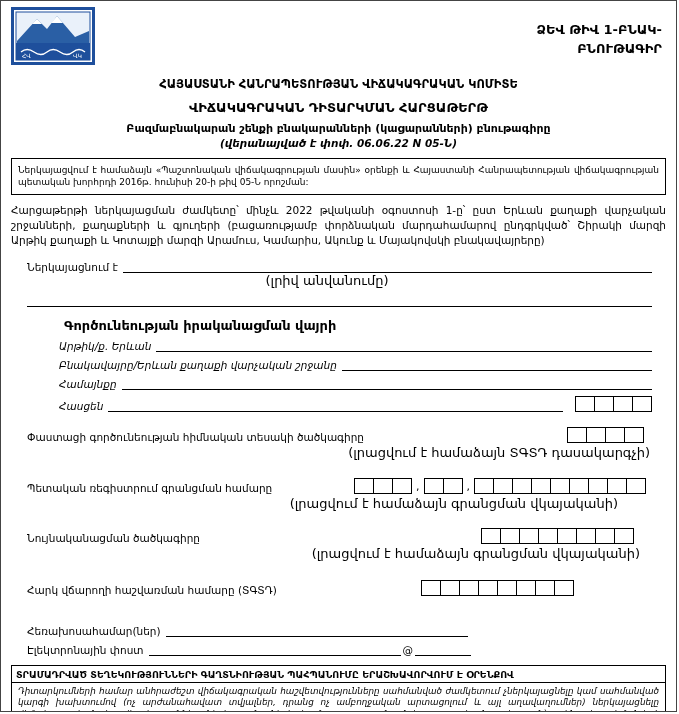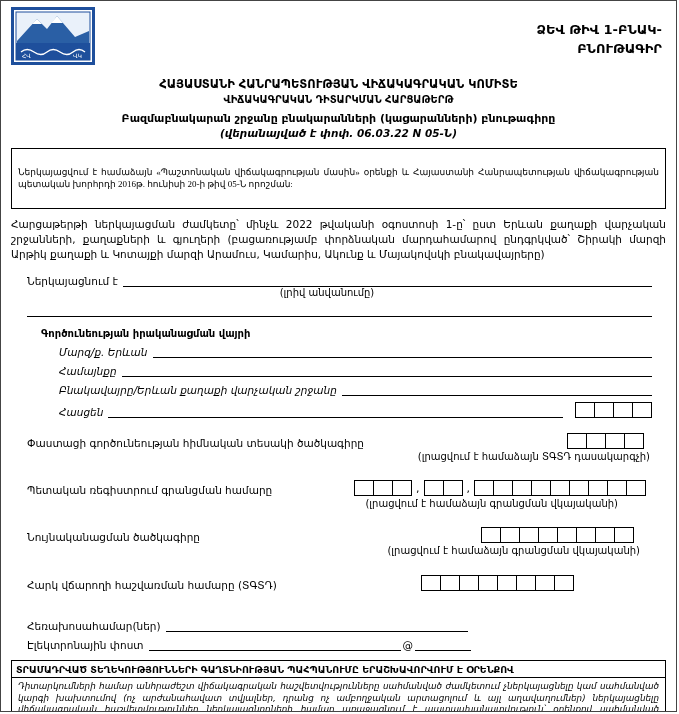--- a/index.html
+++ b/index.html
@@ -6,45 +6,45 @@
   html,body { background:#ffffff; }
   body { font-family:"DejaVu Sans", sans-serif; color:#000; }
   .page { width:677px; height:712px; border:1px solid #444; background:#fff; padding:4px 10px; position:relative; overflow:hidden; }
 
   .top { position:relative; height:64px; }
   .logo { position:absolute; left:0; top:2px; width:84px; height:58px; }
   .form-no { position:absolute; right:4px; top:16px; text-align:right; font-weight:bold; font-size:13px; line-height:1.45; }
 
   .center { text-align:center; }
   .org-head { font-weight:bold; font-size:11.5px; margin-top:8px; }
-  .doc-head { font-weight:bold; font-size:10px; margin-top:3px; }
+  .doc-head { font-weight:bold; font-size:13px; margin-top:9px; }
   .form-title { font-weight:bold; font-size:11px; margin-top:7px; }
   .form-sub { font-weight:bold; font-size:10.5px; margin-top:4px; }
   .revision { font-weight:bold; font-style:italic; font-size:10.5px; margin-top:2px; }
 
-  .legal-box { border:1px solid #000; margin-top:9px; padding:18px 6px; font-size:9px; text-align:justify; line-height:1.3;font-family:Liberation Serif, serif; }
+  .legal-box { border:1px solid #000; margin-top:9px; padding:6px 6px; font-size:9px; text-align:justify; line-height:1.3; }
   .deadline { margin-top:8px; font-size:10.5px; line-height:1.4; text-align:justify; }
 
   .row { display:flex; align-items:flex-end; margin-left:16px; margin-right:14px;justify-content:flex-end; }
   .lbl { white-space:nowrap; font-size:10.5px; padding-right:5px; }
   .lbl-i { font-style:italic; }
   .line { flex:1; border-bottom:1px solid #000; height:13px; min-width:30px; }
   .line-fixed { border-bottom:1px solid #000; height:13px; }
-  .hint { font-size:10px; line-height:1.2; }
+  .hint { font-size:13px; line-height:1.2; }
   .filler { flex:1; }
 
   .cells { display:flex; align-items:flex-end; }
   .cell { display:inline-block; width:20px; height:16px; border:1px solid #000; margin-left:-1px; background:#fff; }
   .cells .cell:first-child { margin-left:0; }
   .sep { font-size:11px; padding:0 4px; line-height:14px; }
 
   .r-presenter { margin-top:13px; }
   .presenter-hint { margin-left:196px; width:240px; text-align:center; }
   .r-orgtype { margin-top:5px; }
-  .sect-head { margin-top:11px; margin-left:30px; font-weight:bold; font-size:10px; }
+  .sect-head { margin-top:11px; margin-left:53px; font-weight:bold; font-size:13px; }
   .r-sub { margin-top:6px; margin-left:48px; }
   .r-addr { margin-top:6px; margin-left:48px; }
   .postal-cells { margin-left:12px; }
   .addr-hints { display:flex; margin-left:48px; margin-right:14px; }
   .addr-hint-line { flex:1; text-align:center; padding-left:10px; }
   .addr-hint-postal { width:104px; text-align:center; }
 
   .r-activity { margin-top:15px; }
   .hint-right { text-align:right; margin-right:16px; margin-top:2px; }
   .r-register { margin-top:17px; }
@@ -90,51 +90,51 @@
       </svg>
     </div>
     <div class="form-no">
       <div>ՁԵՎ ԹԻՎ 1-ԲՆԱԿ-</div>
       <div>ԲՆՈՒԹԱԳԻՐ</div>
     </div>
   </div>
 
   <div class="center org-head">ՀԱՅԱՍՏԱՆԻ ՀԱՆՐԱՊԵՏՈՒԹՅԱՆ ՎԻՃԱԿԱԳՐԱԿԱՆ ԿՈՄԻՏԵ</div>
   <div class="center doc-head">ՎԻՃԱԿԱԳՐԱԿԱՆ ԴԻՏԱՐԿՄԱՆ ՀԱՐՑԱԹԵՐԹ</div>
-  <div class="center form-title">Բազմաբնակարան շրջանը բնակարանների (կացարանների) բնութագիրը</div>
-  <div class="center revision">(վերանայված է փոփ. 06.03.22 N 05-Ն)</div>
+  <div class="center form-title">Բազմաբնակարան շենքի բնակարանների (կացարանների) բնութագիրը</div>
+  <div class="center revision">(վերանայված է փոփ. 06.06.22 N 05-Ն)</div>
 
   <div class="legal-box">Ներկայացվում է համաձայն «Պաշտոնական վիճակագրության մասին» օրենքի և Հայաստանի Հանրապետության վիճակագրության պետական խորհրդի 2016թ. հունիսի 20-ի թիվ 05-Ն որոշման:</div>
 
   <div class="deadline">Հարցաթերթի ներկայացման ժամկետը՝ մինչև 2022 թվականի օգոստոսի 1-ը՝ ըստ Երևան քաղաքի վարչական շրջանների, քաղաքների և գյուղերի (բացառությամբ փորձնական մարդահամարով ընդգրկված՝ Շիրակի մարզի Արթիկ քաղաքի և Կոտայքի մարզի Արամուս, Կամարիս, Ակունք և Մայակովսկի բնակավայրերը)</div>
 
   <div class="row r-presenter">
     <span class="lbl">Ներկայացնում է</span>
     <span class="line"></span>
   </div>
   <div class="hint presenter-hint">(լրիվ անվանումը)</div>
 
   <div class="row r-orgtype">
     <span class="line"></span>
   </div>
 
   <div class="sect-head">Գործունեության իրականացման վայրի</div>
 
   <div class="row r-sub">
-    <span class="lbl lbl-i">Մարզ/ք. Երևան</span>
+    <span class="lbl lbl-i">Արթիկ/ք. Երևան</span>
+    <span class="line"></span>
+  </div>
+
+  <div class="row r-sub">
+    <span class="lbl lbl-i">Բնակավայրը/Երևան քաղաքի վարչական շրջանը</span>
     <span class="line"></span>
   </div>
 
   <div class="row r-sub">
     <span class="lbl lbl-i">Համայնքը</span>
-    <span class="line"></span>
-  </div>
-
-  <div class="row r-sub">
-    <span class="lbl lbl-i">Բնակավայրը/Երևան քաղաքի վարչական շրջանը</span>
     <span class="line"></span>
   </div>
 
   <div class="row r-addr">
     <span class="lbl lbl-i">Հասցեն</span>
     <span class="line"></span>
     <span class="cells postal-cells">
         <span class="cell"></span>
         <span class="cell"></span>
         <span class="cell"></span>

